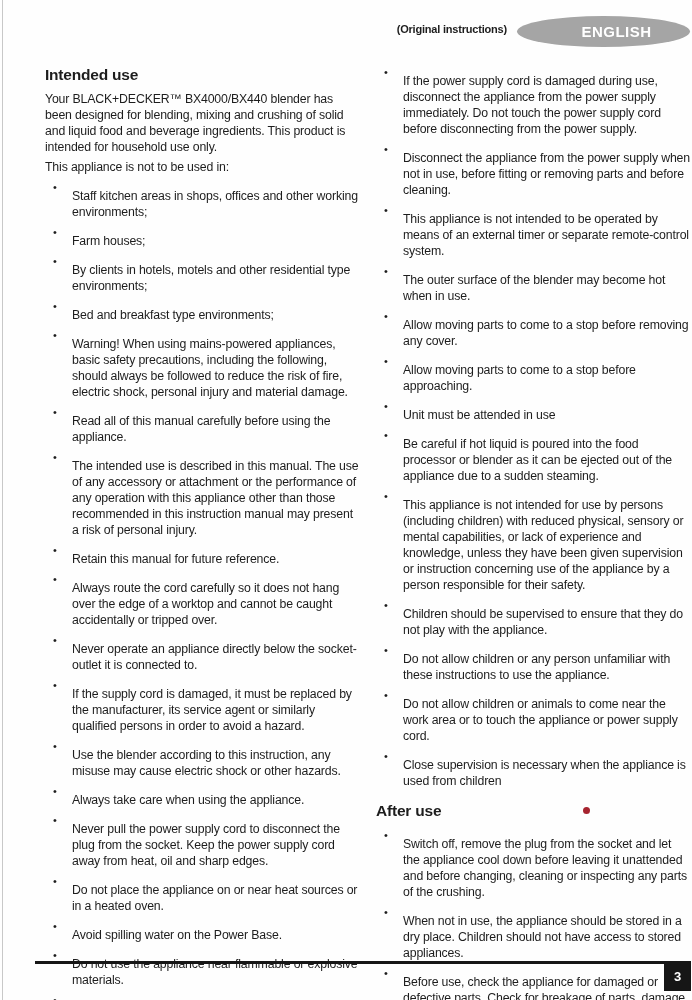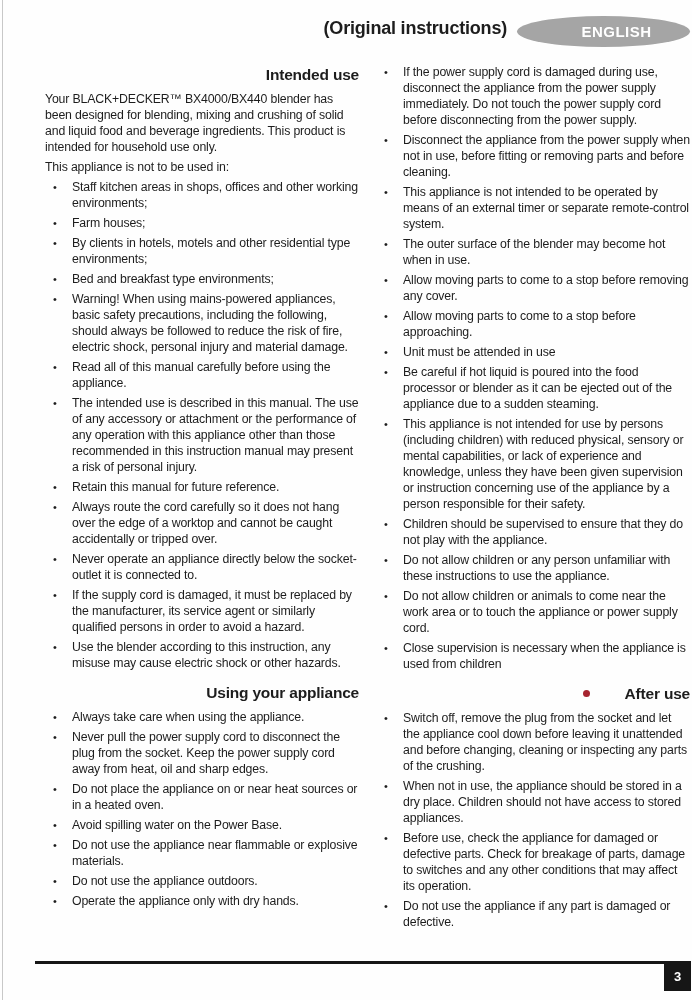--- a/index.html
+++ b/index.html
@@ -22,21 +22,21 @@
   
   .header {
     position: absolute;
     top: 16px; right: 2px;
     display: flex;
     align-items: center;
     gap: 10px;
   }
   .orig-label {
     font-weight: bold;
-    font-size: 18px;
+    font-size: 11px;
     letter-spacing: -0.2px;
     padding-bottom: 6px;
   }
   .badge {
     width: 173px;
     height: 31px;
     border-radius: 50%;
     background: var(--badge-bg, #a5a5a5);
     display: flex;
     align-items: center;
@@ -57,32 +57,31 @@
     display: flex;
     gap: 17px;
   }
   .col { width: 314px; font-size: 12.3px; line-height: 16px; letter-spacing: -0.15px; }
   .col h2 {
     position: relative;
     font-size: 15.5px;
     line-height: 18px;
     margin: 13px 0 7px 0;
     letter-spacing: -0.2px;
-    text-align: right;
   }
   .col h2:first-child { margin-top: 2px; }
   .col p { margin: 0 0 4px 0; }
   .bullet { display: flex; margin: 0 0 4px 0; }
   .bullet .dot {
     flex: 0 0 27px;
     box-sizing: border-box;
     padding-left: 8px;
     font-size: 11px;
   }
-  .bullet .btext { flex: 1; }
+  .bullet .btext { flex: 1; margin-top: 9px; }
   .red-dot {
     position: absolute;
     left: 207px;
     top: 5px;
     width: 7px;
     height: 7px;
     border-radius: 50%;
     background: var(--red-dot, #a6242f);
   }
   
@@ -168,21 +167,20 @@
           <span class="btext">Never operate an appliance directly below the socket-outlet it is connected to.</span>
         </div>
         <div class="bullet">
           <span class="dot">•</span>
           <span class="btext">If the supply cord is damaged, it must be replaced by the manufacturer, its service agent or similarly qualified persons in order to avoid a hazard.</span>
         </div>
         <div class="bullet">
           <span class="dot">•</span>
           <span class="btext">Use the blender according to this instruction, any misuse may cause electric shock or other hazards.</span>
         </div>
-        <h2><span>Using your appliance</span></h2>
         <div class="bullet">
           <span class="dot">•</span>
           <span class="btext">Always take care when using the appliance.</span>
         </div>
         <div class="bullet">
           <span class="dot">•</span>
           <span class="btext">Never pull the power supply cord to disconnect the plug from the socket. Keep the power supply cord away from heat, oil and sharp edges.</span>
         </div>
         <div class="bullet">
           <span class="dot">•</span>

